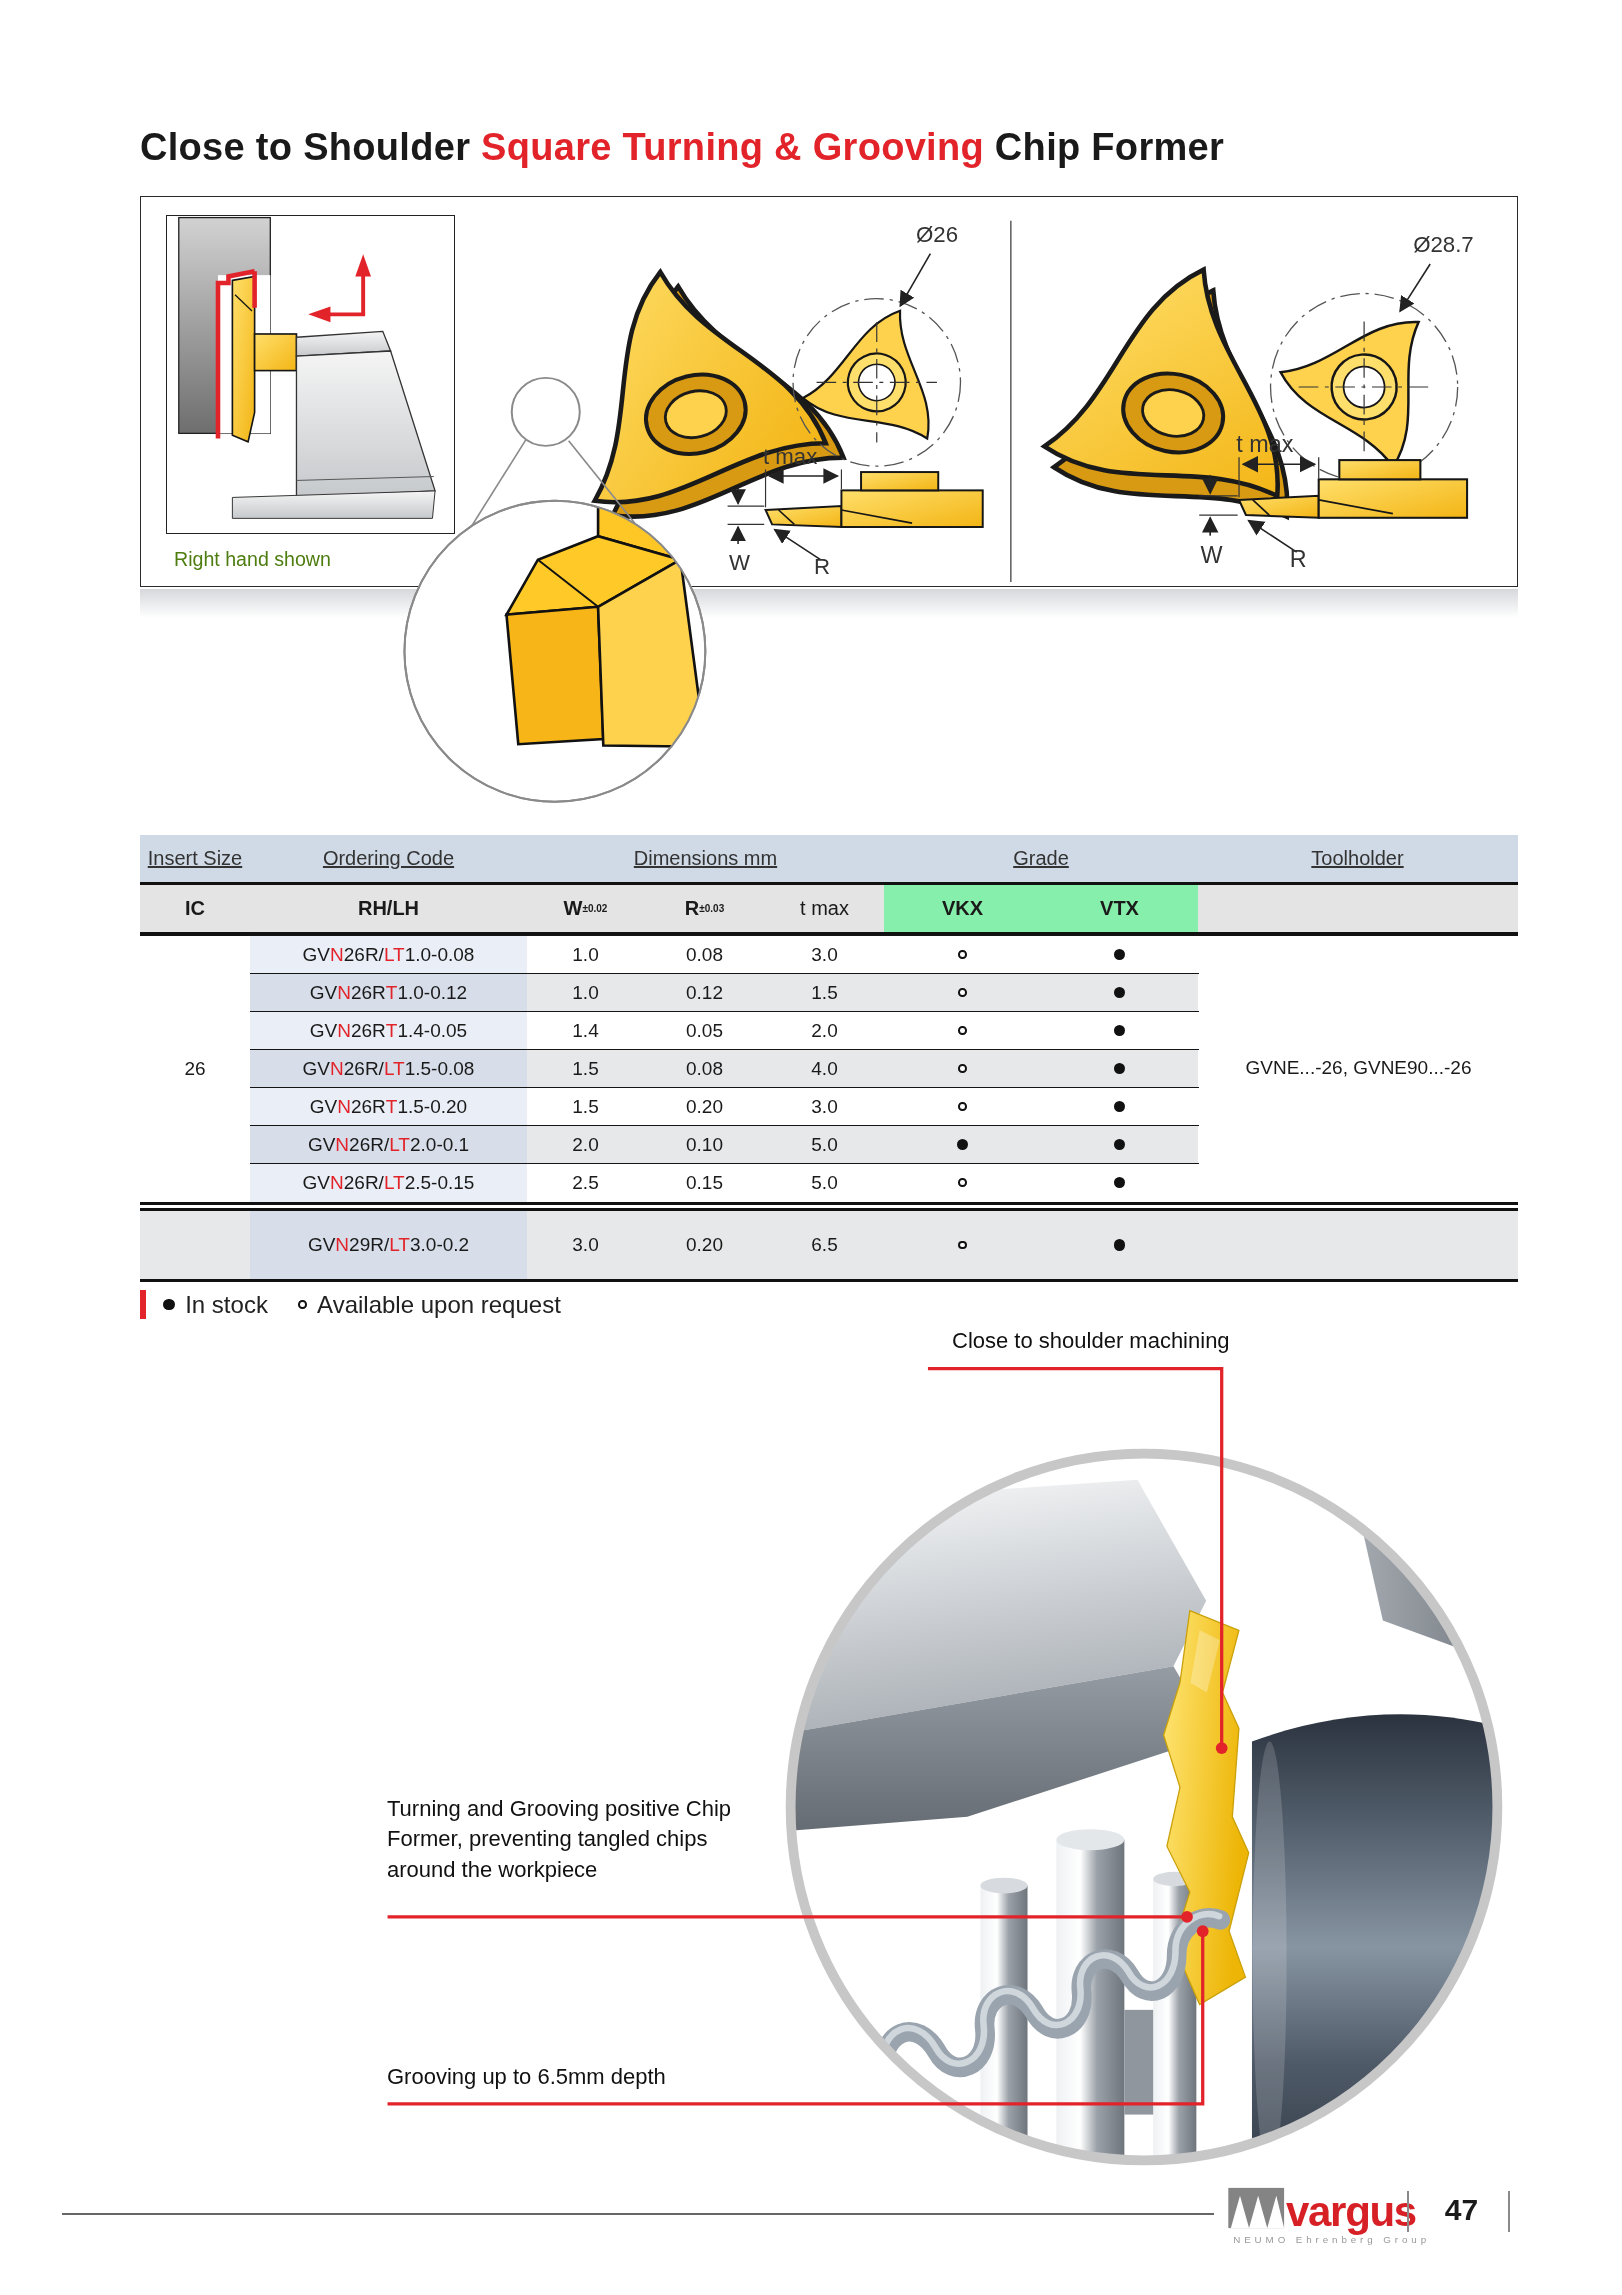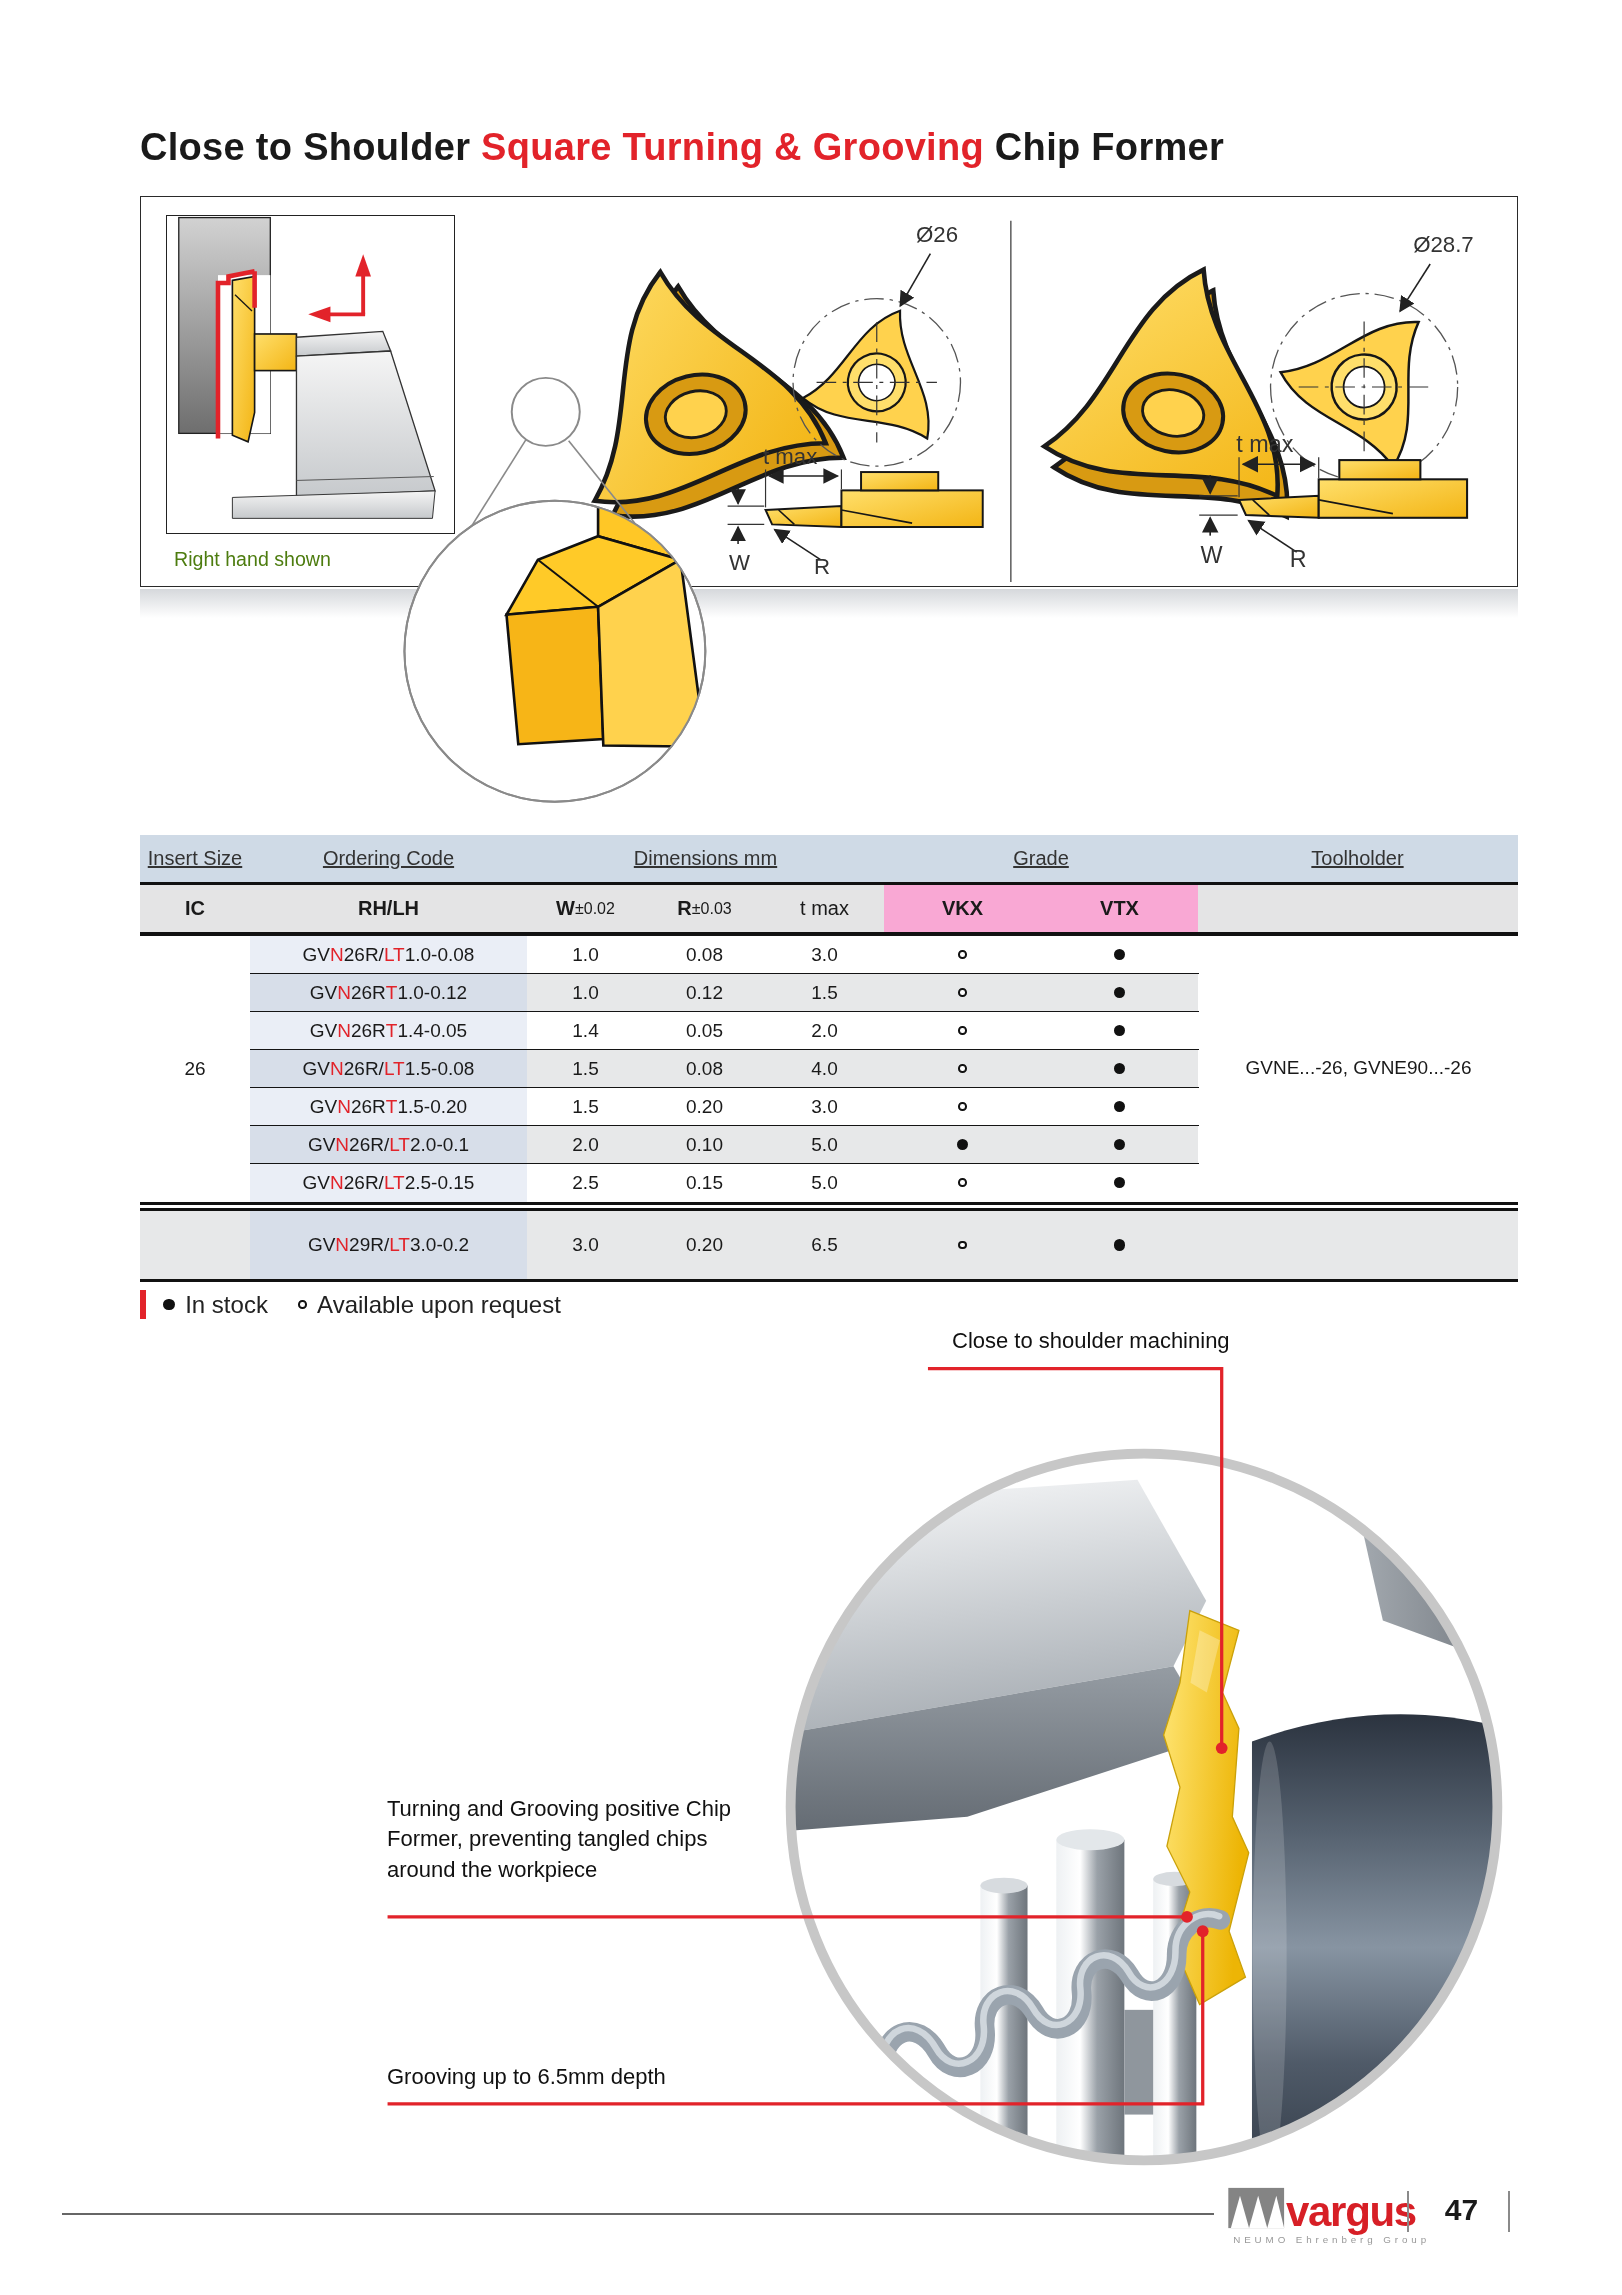--- a/index.html
+++ b/index.html
@@ -21,23 +21,23 @@
   #topsvg{left:140px;top:196px;width:1378px;height:628px;pointer-events:none;}
 
   
   #tbl{left:140px;top:835px;width:1378px;font-size:19px;}
   .grid{display:grid;grid-template-columns:110px 277px 117px 121px 119px 157px 157px 319px;}
   .h1row{background:#cfdae6;height:47px;align-items:center;font-size:20px;color:#333;}
   .h1cell{text-align:center;text-decoration:underline;}
   .hbar{height:3.3px;background:#111;}
   .h2row{background:#e4e4e5;height:47px;align-items:center;font-size:20px;}
   .h2cell{text-align:center;height:100%;display:flex;align-items:center;justify-content:center;}
-  .h2cell.band{background:#f9a8d4;font-weight:bold;}
+  .h2cell.band{background:#86efac;font-weight:bold;}
   .bold{font-weight:bold;}
-  sup{font-size:16px;}
+  sup{font-size:10px;font-weight:bold;}
   .trow{height:38px;align-items:center;position:relative;}
   .cell{height:100%;display:flex;align-items:center;justify-content:center;}
   .b26{position:relative;}
   .b26 .trow:not(:first-of-type)::before{content:"";position:absolute;left:110px;top:-0.7px;width:949px;height:1.3px;background:#141414;}
   .b26 .trow .c-code{background:#eaeef6;}
   .b26 .trow.striped .c-code{background:#d7dee9;}
   .b26 .trow.striped .c-dim,.b26 .trow.striped .c-grade{background:#e7e8e9;}
   .dblsep{height:9.2px;border-top:3.3px solid #111;border-bottom:3.3px solid #111;background:#fff;}
   .b29{position:relative;}
   .b29 .trow{height:68px;background:#e7e8e9;}

